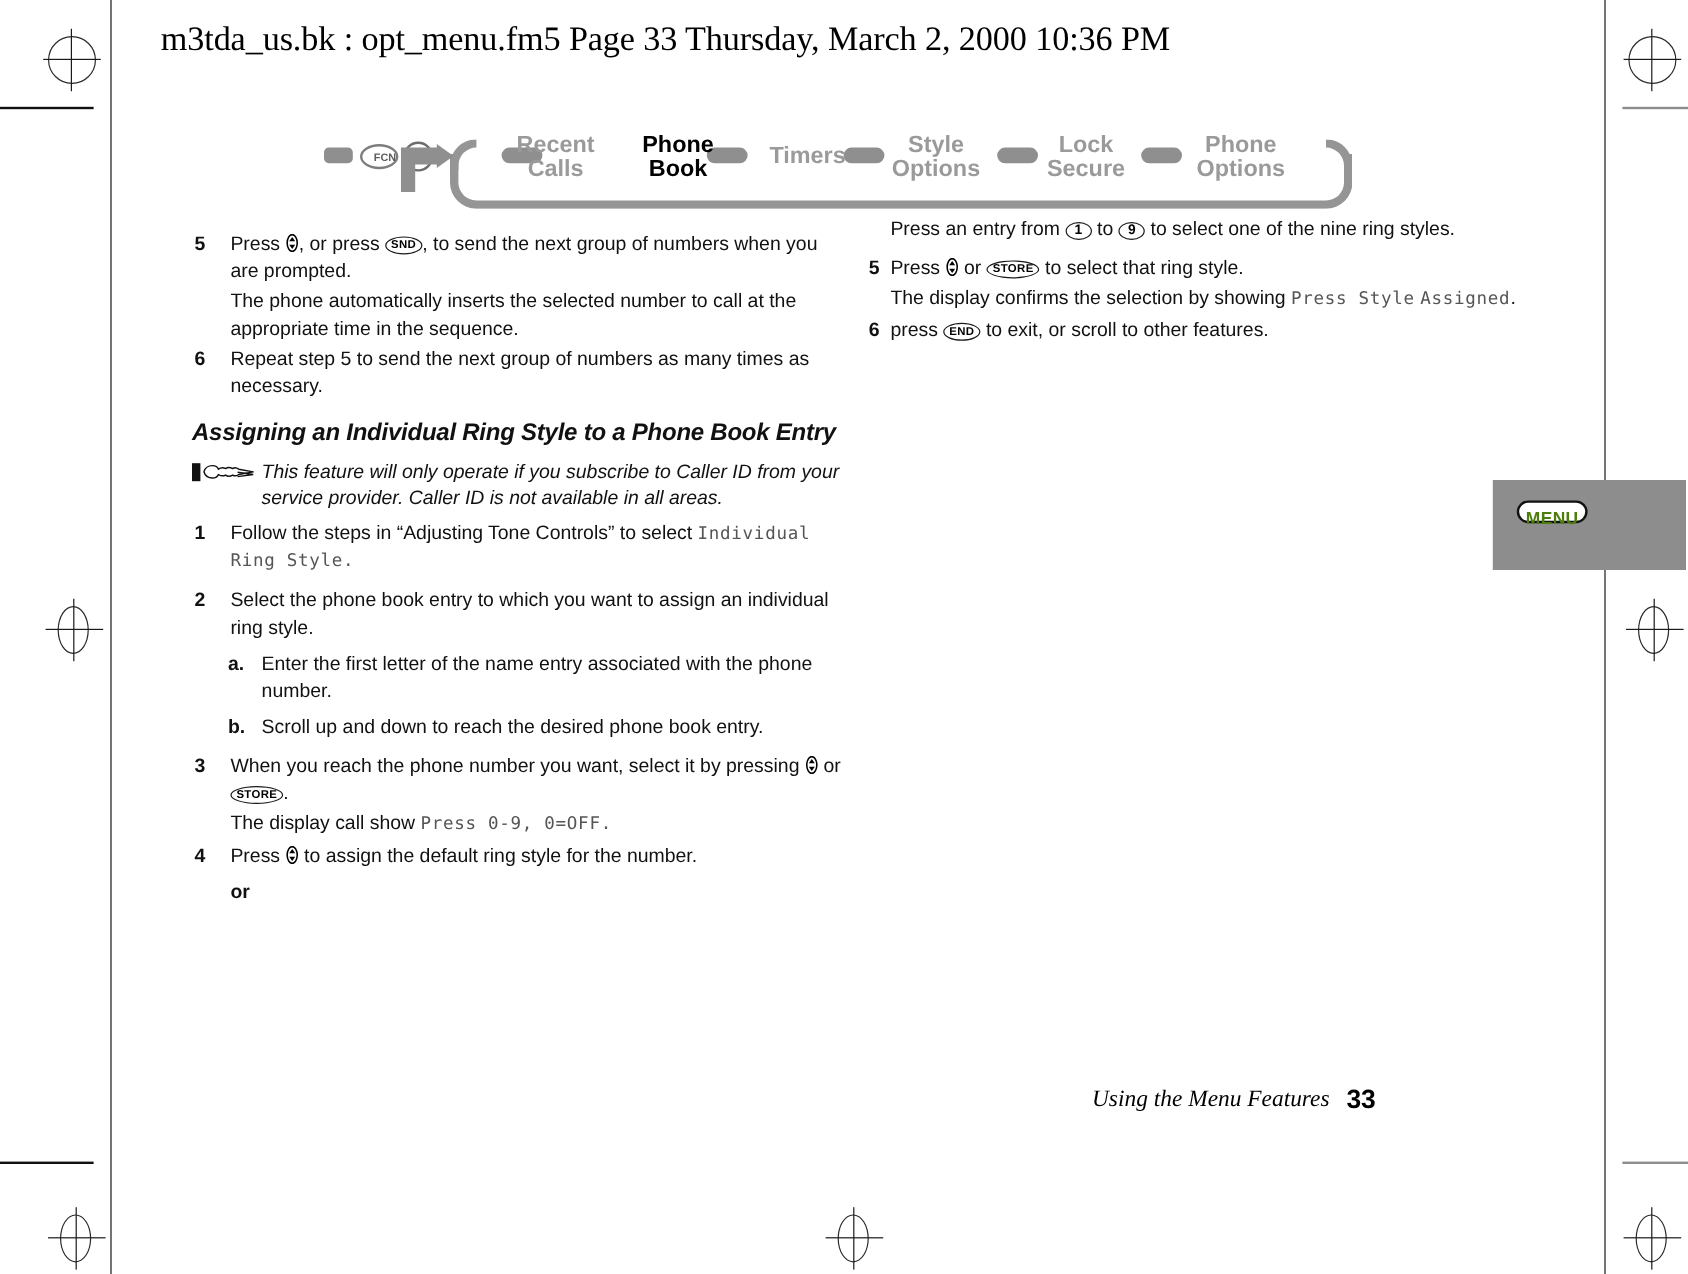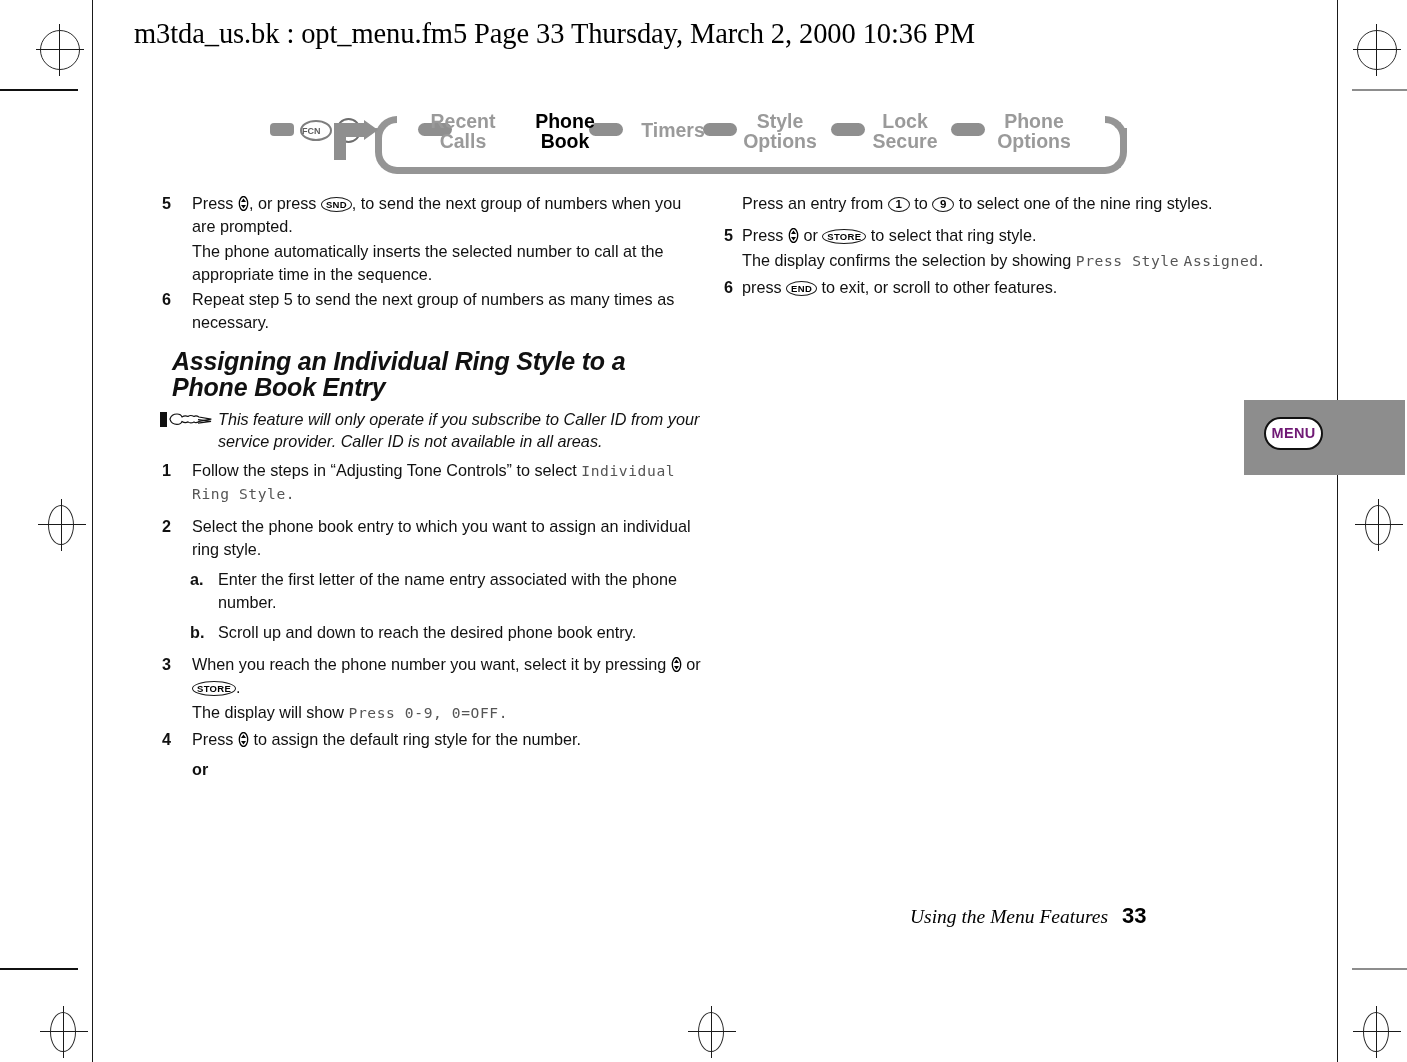--- a/index.html
+++ b/index.html
@@ -124,21 +124,21 @@
     height: 13px;
     width: 34px;
     top: 23px;
   }
   .nav .key-oval {
     position: absolute;
     box-sizing: border-box;
     border: 2px solid #7e7e7e;
     border-radius: 50%;
     color: #5d5d5d;
-    text-align: left;
+    text-align: right;
     font-weight: bold;
   }
   .nav .key-circ {
     position: absolute;
     box-sizing: border-box;
     border: 2px solid #6d6d6d;
     border-radius: 50%;
     color: #4a4a4a;
     text-align: center;
     font-weight: bold;
@@ -163,21 +163,21 @@
   .nav .label span { display: block; }
 
   
   .col {
     position: absolute;
     font-size: 16.2px;
     line-height: 22.6px;
     color: #111;
   }
   .col.left  { left: 160px; top: 192px; width: 545px; }
-  .col.right { left: 724px; top: 192px; width: 560px; }
+  .col.right { left: 724px; top: 180px; width: 560px; }
 
   .step {
     position: relative;
     padding-left: 32px;
     margin: 0 0 3px 0;
   }
   .step > .num {
     position: absolute;
     left: 2px;
     top: 0;
@@ -208,25 +208,25 @@
   }
   .note > .hand {
     position: absolute;
     left: 0px;
     top: 2px;
     width: 54px;
     height: 20px;
   }
 
   h2.section {
-    font-size: 25px;
+    font-size: 20px;
     line-height: 26px;
     font-style: italic;
     font-weight: bold;
-    margin: 14px 0 8px 12px;
+    margin: 14px 0 8px 0;
     letter-spacing: -0.2px;
   }
 
   .bold { font-weight: bold; }
 
   
   .lcd {
     font-family: "DejaVu Sans Mono", "Liberation Mono", monospace;
     font-size: 14.6px;
     letter-spacing: 0.6px;
@@ -271,26 +271,26 @@
     top: 400px;
     width: 161px;
     height: 75px;
     background: #8d8d8d;
   }
   .menu-tab .badge {
     position: absolute;
     left: 20px;
     top: 17px;
     width: 59px;
-    height: 33px;
+    height: 19px;
     background: #fff;
     border: 2.5px solid #111;
     border-radius: 17px;
     box-sizing: border-box;
-    color: #701a75;
+    color: #4d7c0f;
     font-size: 14.5px;
     font-weight: bold;
     letter-spacing: 0.3px;
     text-align: center;
     line-height: 28px;
   }
 
   
   .footer {
     position: absolute;
@@ -500,21 +500,21 @@
           <ellipse cx="5.5" cy="7.5" rx="4.2" ry="7" fill="none" stroke="#000" stroke-width="1.3"></ellipse>
           <polygon points="5.5,2.5 8,6 3,6" fill="#000"></polygon>
           <polygon points="5.5,12.5 8,9 3,9" fill="#000"></polygon>
         </svg>
     </span>
     <span>or</span>
     <span class="key">STORE</span><span>.</span>
   </div>
 
   <div class="para">
-    <span>The display will show</span>
+    <span>The display call show</span>
     <span class="lcd">Press 0-9, 0=OFF.</span>
   </div>
 
   <div class="step">
     <span class="num">4</span>
     <span>Press</span>
     <span class="key-updown">
       <svg viewBox="0 0 11 15" width="11" height="15">
           <ellipse cx="5.5" cy="7.5" rx="4.2" ry="7" fill="none" stroke="#000" stroke-width="1.3"></ellipse>
           <polygon points="5.5,2.5 8,6 3,6" fill="#000"></polygon>

